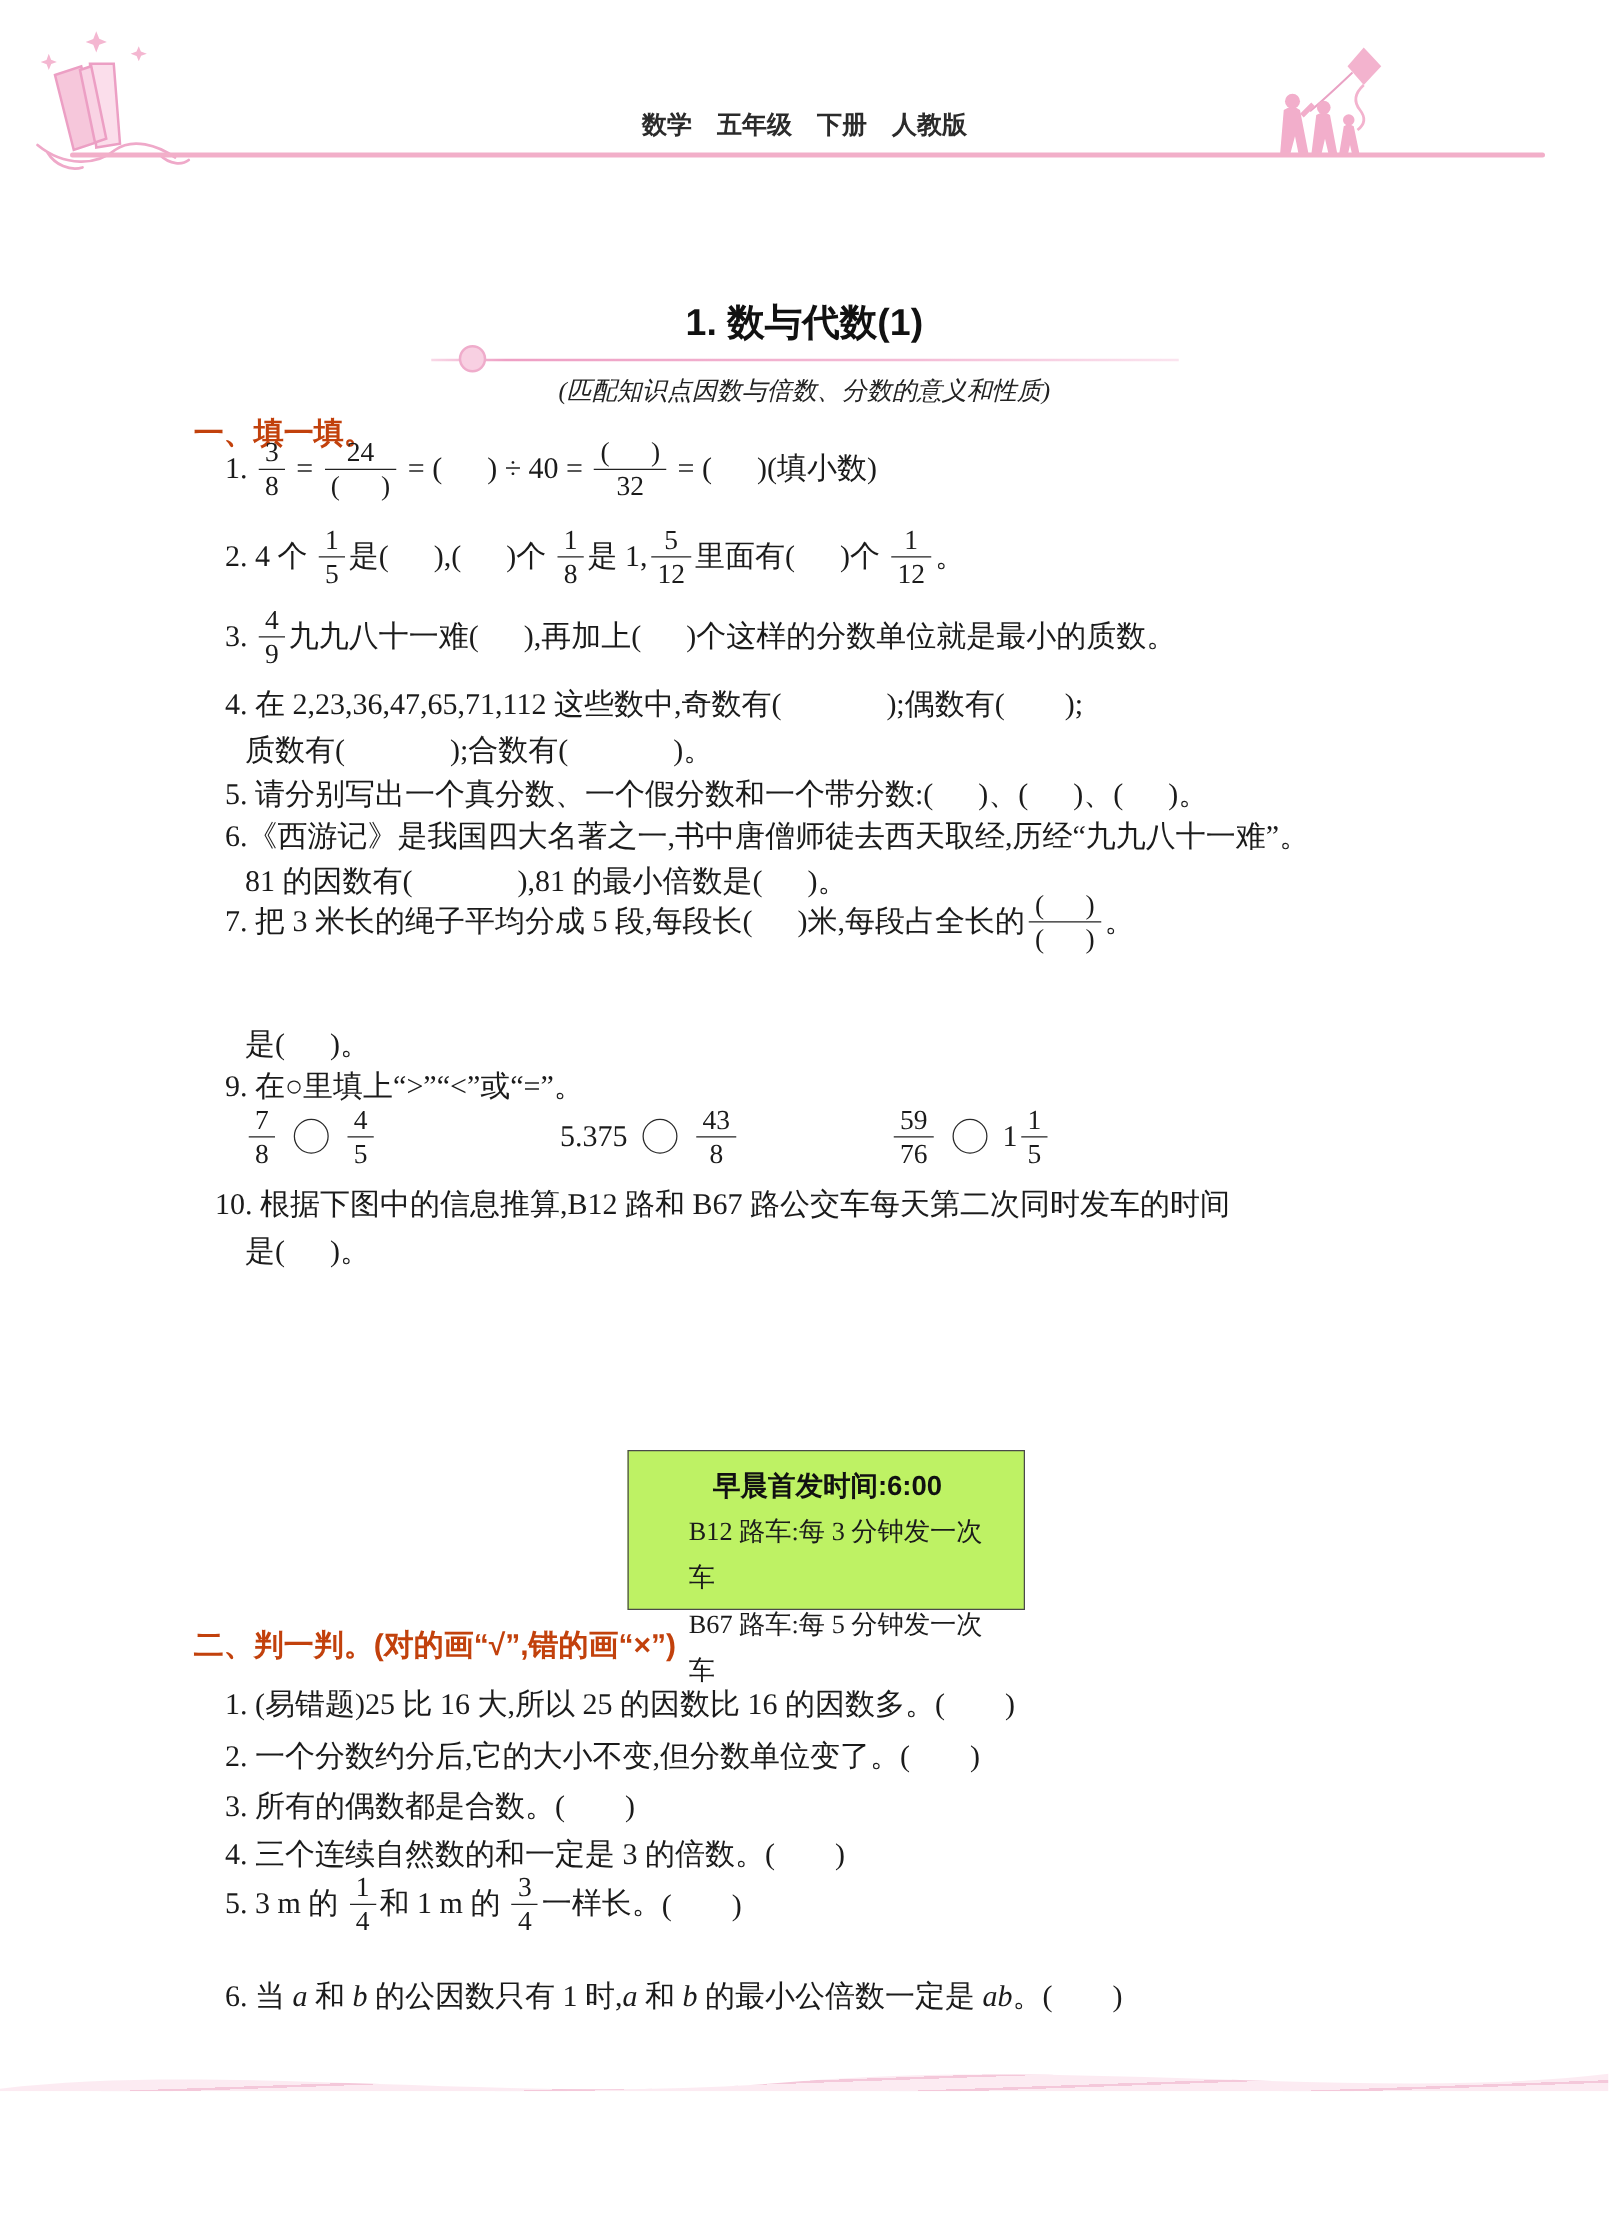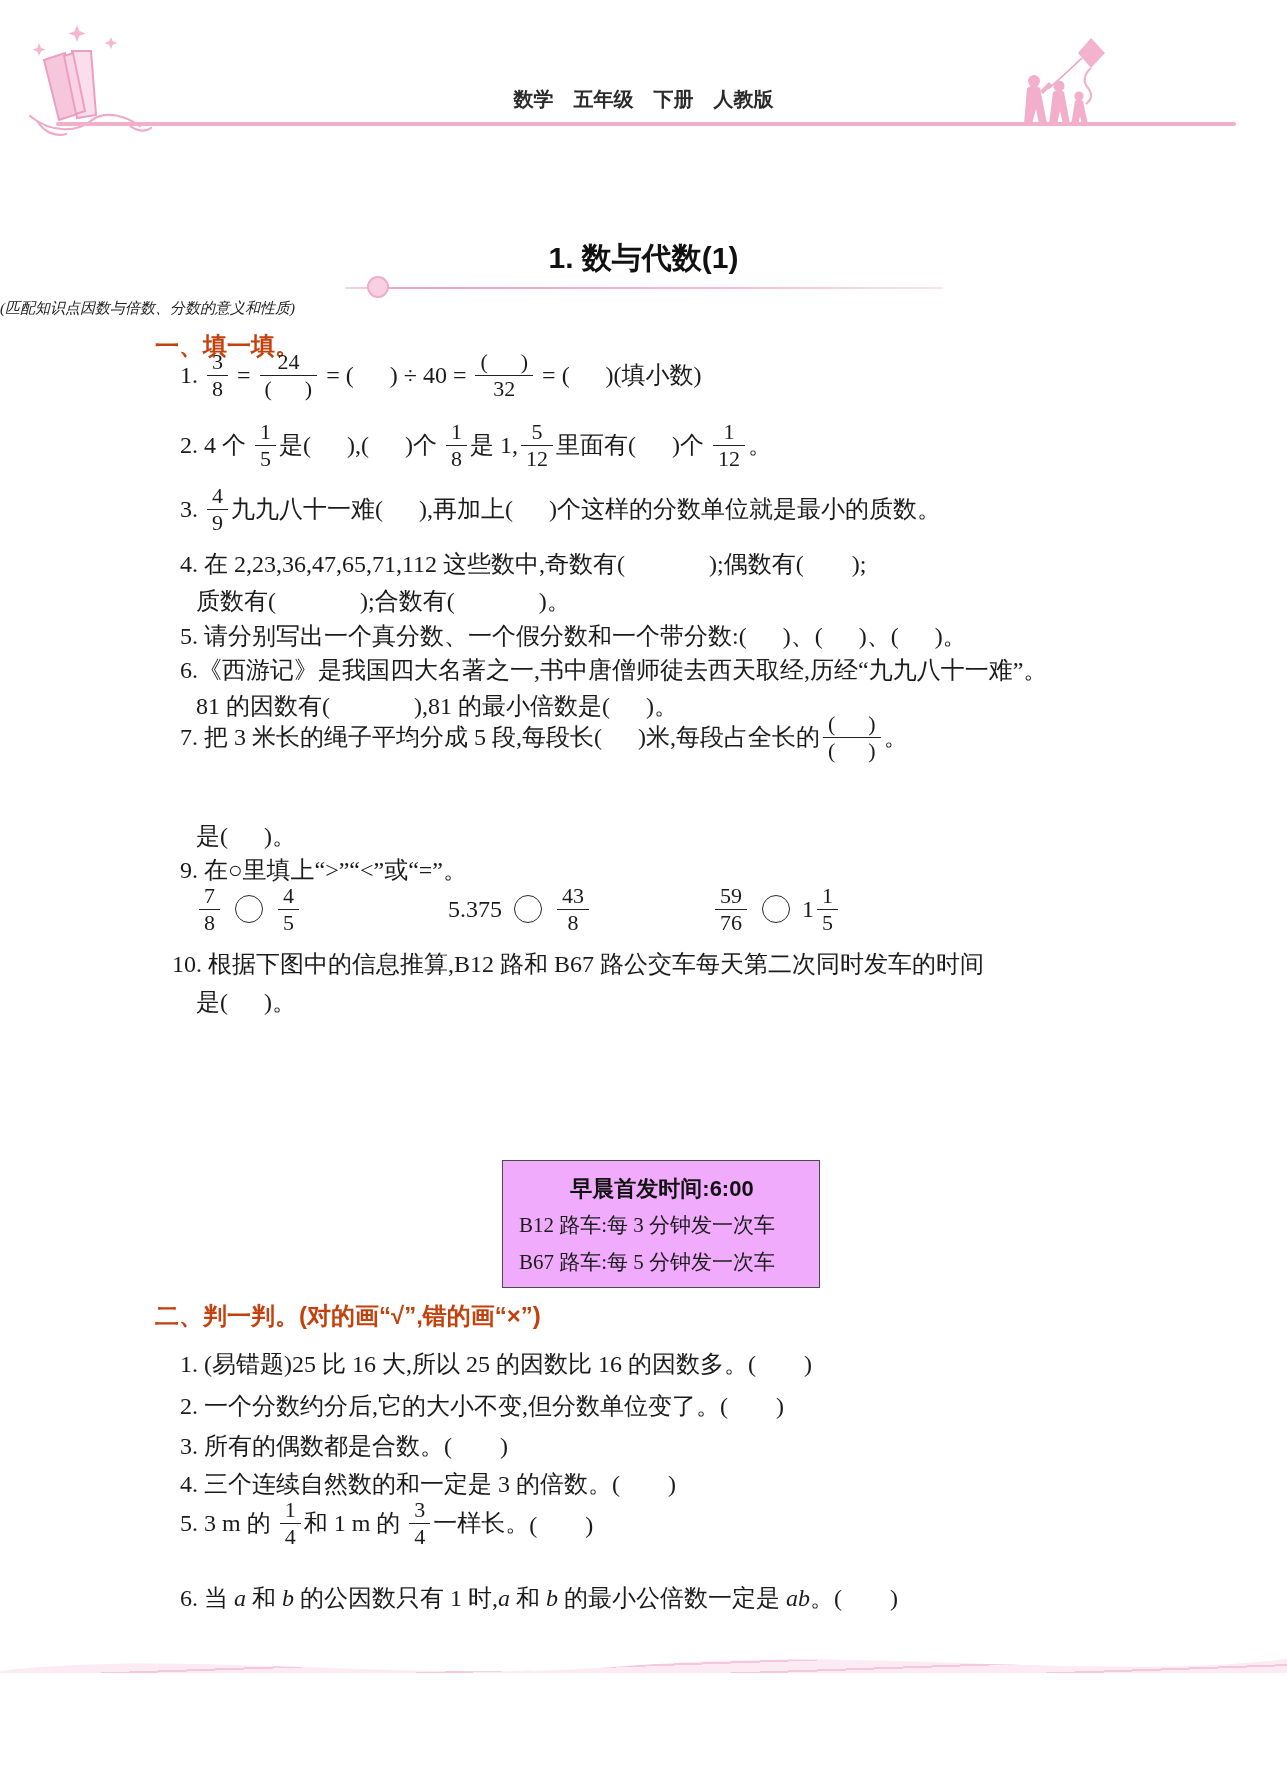--- a/index.html
+++ b/index.html
@@ -14,41 +14,41 @@
   .deco-books{position:absolute;top:20px;left:24px;}
   .deco-family{position:absolute;top:36px;right:168px;}
 
   
   .title{position:absolute;top:238px;left:0;right:0;text-align:center;
          font-family:"Liberation Sans","DejaVu Sans",sans-serif;font-size:30px;font-weight:bold;color:#111;}
   .title-rule{position:absolute;top:287px;left:345px;width:598px;height:2px;
               background:linear-gradient(90deg,#f9d8e7,#ee9fc4 10%,#f4bcd6 65%,#fbe4ef);}
   .title-dot{position:absolute;top:-11px;left:22px;width:22px;height:22px;border-radius:50%;
              background:#f8d0e2;border:2px solid #efaccb;}
-  .subtitle{position:absolute;top:299px;left:0;right:0;text-align:left;font-size:15px;font-style:italic;color:#222;}
+  .subtitle{position:absolute;top:299px;left:0;right:0;text-align:center;font-size:20px;font-style:italic;color:#222;}
 
   
   .sec-h{position:absolute;left:155px;font-family:"Liberation Sans","DejaVu Sans",sans-serif;
          font-size:24px;font-weight:bold;color:#c2410c;white-space:pre-wrap;}
   .row{position:absolute;left:180px;white-space:pre-wrap;line-height:36px;}
   .row.cont{left:196px;}
   .frac{display:inline-block;text-align:center;vertical-align:middle;line-height:1.08;
         font-size:22px;margin:0 3px;position:relative;top:-2px;}
   .fnum{display:block;padding:0 5px 1px;}
   .fden{display:block;border-top:1.7px solid #222;padding:1px 5px 0;}
   .cmp{display:inline-block;width:28px;height:28px;border:1.7px solid #2a2a2a;border-radius:50%;
        vertical-align:middle;margin:0 12px;position:relative;top:-2px;}
   .cmp-group{position:absolute;white-space:pre-wrap;line-height:36px;}
 
   
   .bus-box{position:absolute;left:502px;top:1160px;width:318px;height:128px;border:1.6px solid #4a4a4a;
-           background:#f0abfc;padding:10px 14px 0 16px;}
+           background:#bef264;padding:10px 14px 0 16px;}
   .bus-title{text-align:center;font-family:"Liberation Sans","DejaVu Sans",sans-serif;
              font-weight:bold;font-size:22px;line-height:36px;color:#111;white-space:pre-wrap;}
-  .bus-line{font-size:21px;line-height:37px;white-space:pre-wrap;color:#1b1b1b;}
+  .bus-line{font-size:21px;line-height:37px;white-space:pre-wrap;color:#1b1b1b;margin-left:32px;}
 
   
   .judge-row{position:absolute;left:180px;width:970px;display:flex;justify-content:flex-start;
              align-items:center;line-height:36px;}
   .judge-text{white-space:pre-wrap;}
   .judge-answer{white-space:pre-wrap;flex:none;}
 
   
   .footer-band{position:absolute;left:0;top:1645px;width:1287px;height:144px;
     background:repeating-linear-gradient(178deg,#fcebf2 0px,#fcebf2 9px,#f4c8da 9px,#f4c8da 11px);

